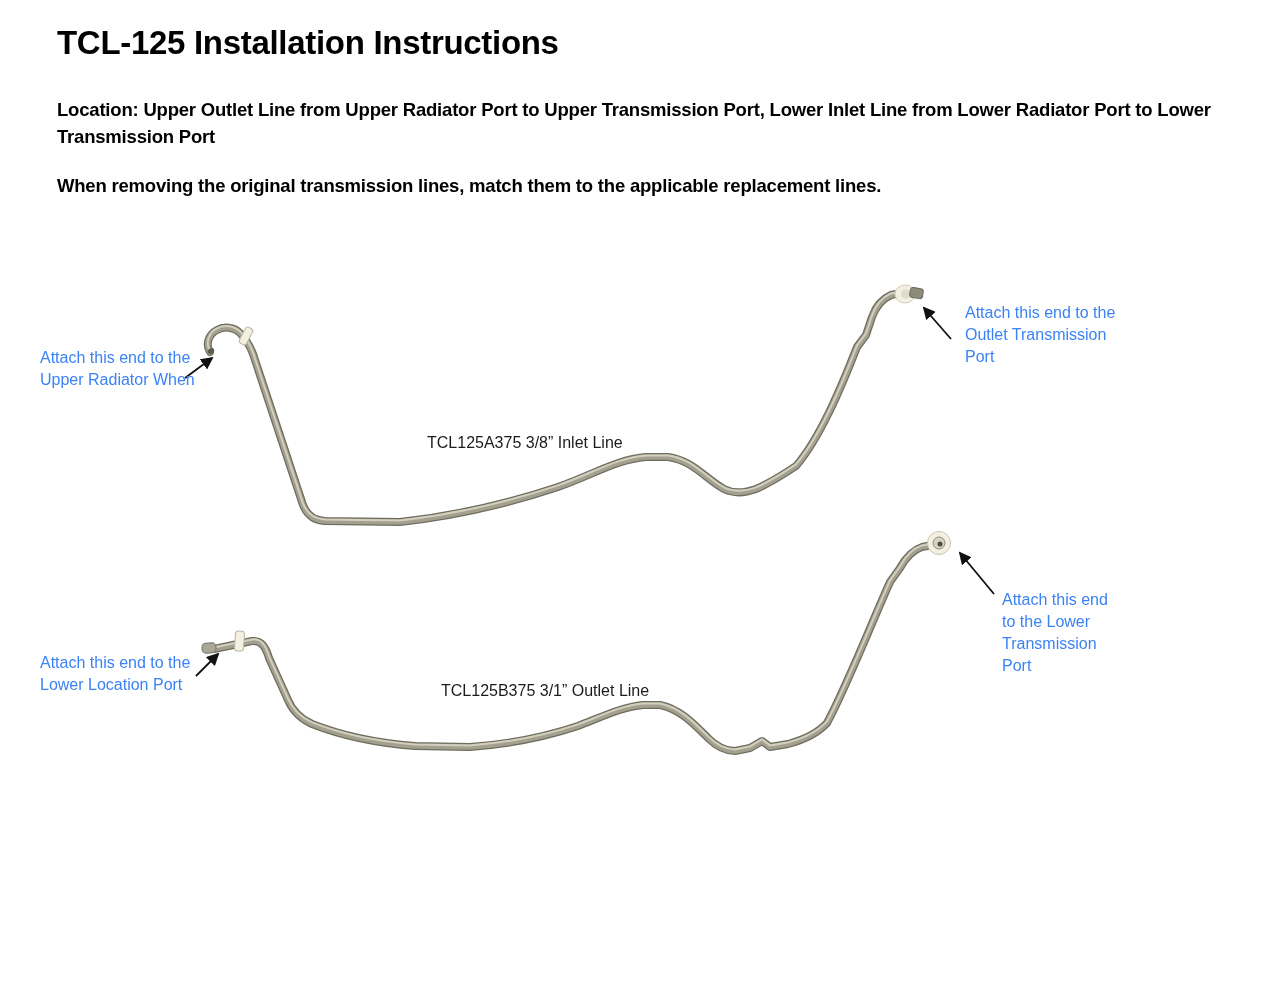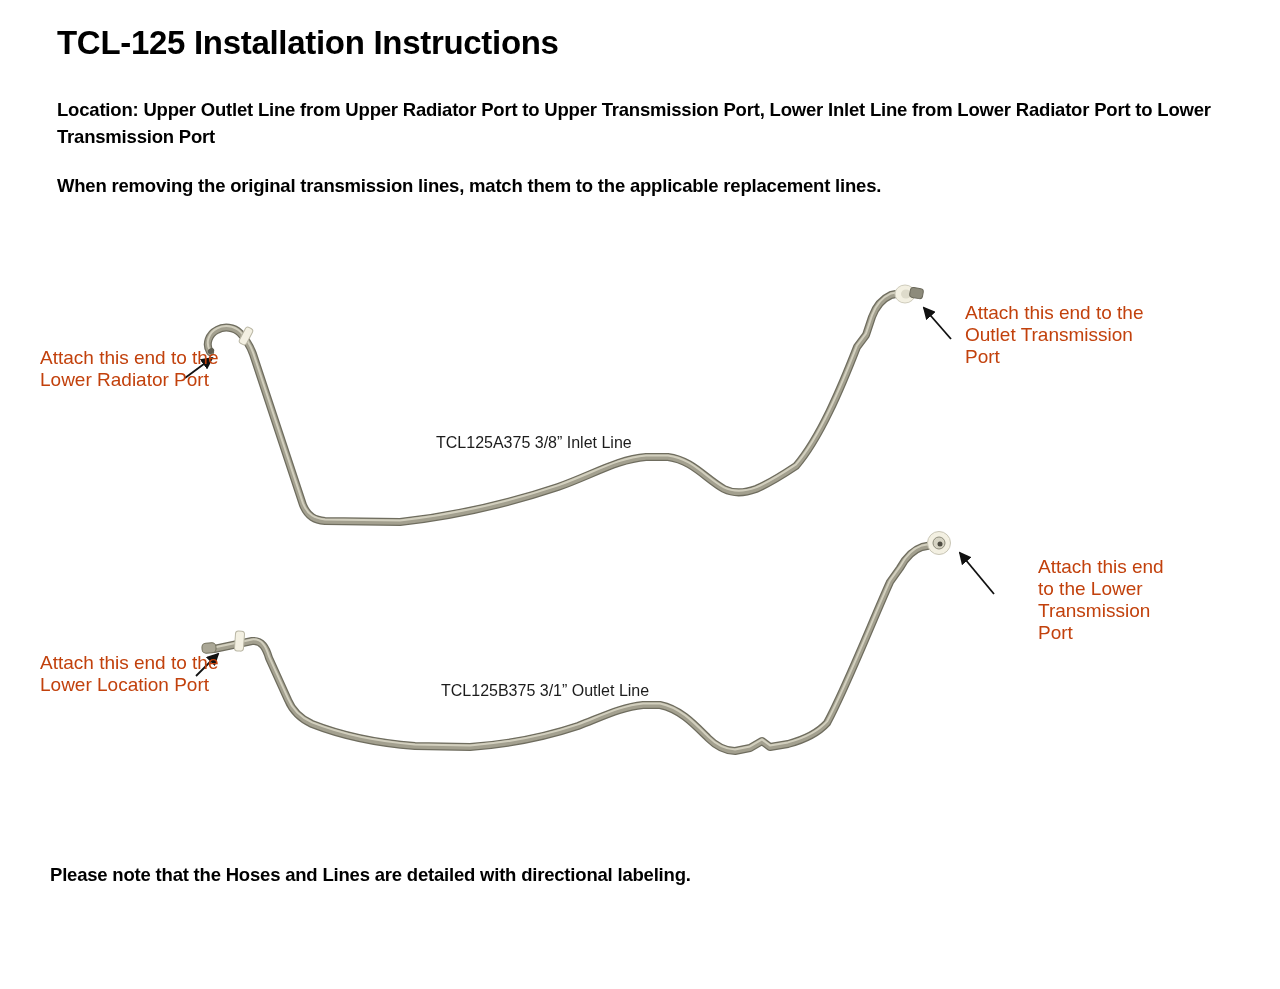--- a/index.html
+++ b/index.html
@@ -17,21 +17,21 @@
   }
   .para {
     font-size: 18.5px; font-weight: bold; letter-spacing: -0.2px;
     line-height: 27px;
   }
   .note-line {
     font-size: 18.5px; font-weight: bold; letter-spacing: -0.2px;
     line-height: 24px;
   }
   .callout {
-    font-size: 19px; line-height: 22px; color: #c2410c;
+    font-size: 16px; line-height: 22px; color: #3b82f6;
   }
   .partlabel {
     font-size: 16px; color: #1c1c1c;
   }
   svg.diagram { position: absolute; left: 0; top: 0; z-index: 1; }
   .textlayer { z-index: 2; }
 </style>
 </head>
 <body>
 
@@ -98,40 +98,39 @@
 </svg>
 
 <div class="abs textlayer title" style="left:57px; top:24px;">TCL-125 Installation Instructions</div>
 
 <div class="abs textlayer para" style="left:57px; top:88px; width:1175px;margin-top:8px;">Location: Upper Outlet Line from Upper Radiator Port to Upper Transmission Port, Lower Inlet Line from Lower Radiator Port to Lower Transmission Port</div>
 
 <div class="abs textlayer para" style="left:57px; top:172px; width:1175px;">When removing the original transmission lines, match them to the applicable replacement lines.</div>
 
 <div class="abs textlayer callout" style="left:40px; top:347px;">
   <div>Attach this end to the</div>
-  <div>Lower Radiator Port</div>
+  <div>Upper Radiator When</div>
 </div>
 
 <div class="abs textlayer callout" style="left:965px; top:302px;">
   <div>Attach this end to the</div>
   <div>Outlet Transmission</div>
   <div>Port</div>
 </div>
 
-<div class="abs textlayer partlabel" style="left:436px; top:434px;text-align:center;">TCL125A375 3/8” Inlet Line</div>
+<div class="abs textlayer partlabel" style="left:427px; top:434px;text-align:center;">TCL125A375 3/8” Inlet Line</div>
 
 <div class="abs textlayer callout" style="left:40px; top:652px;">
   <div>Attach this end to the</div>
   <div>Lower Location Port</div>
 </div>
 
-<div class="abs textlayer callout" style="left:1002px; top:556px;margin-left:36px;">
+<div class="abs textlayer callout" style="left:1002px; top:589px;">
   <div>Attach this end</div>
   <div>to the Lower</div>
   <div>Transmission</div>
   <div>Port</div>
 </div>
 
 <div class="abs textlayer partlabel" style="left:441px; top:682px;">TCL125B375 3/1” Outlet Line</div>
 
 <div class="abs textlayer" style="left:50px; top:863px;">
-  <div class="note-line">Please note that the Hoses and Lines are detailed with directional labeling.</div>
 </div>
 
 </body></html>

